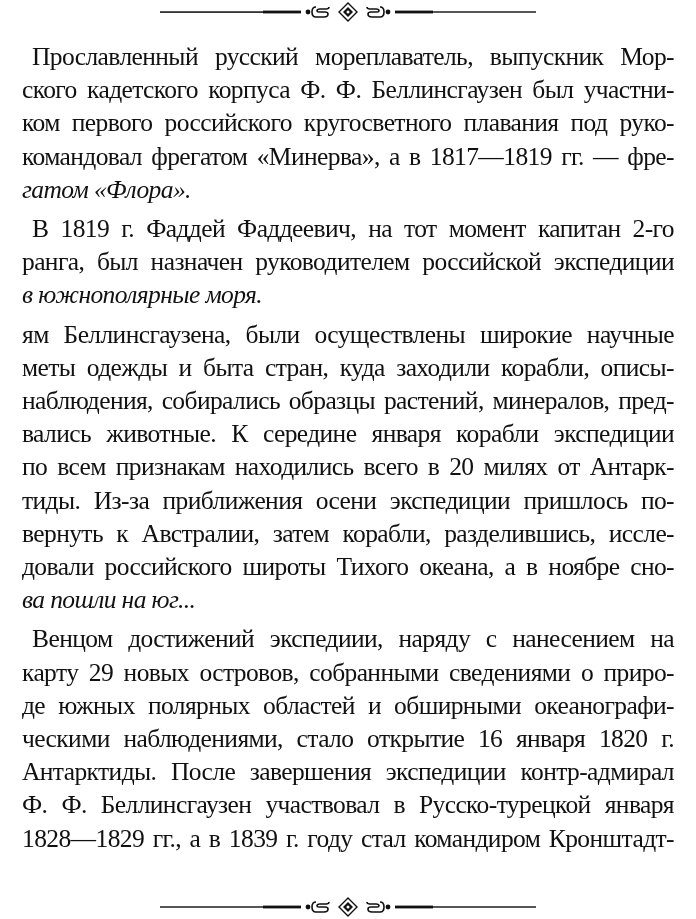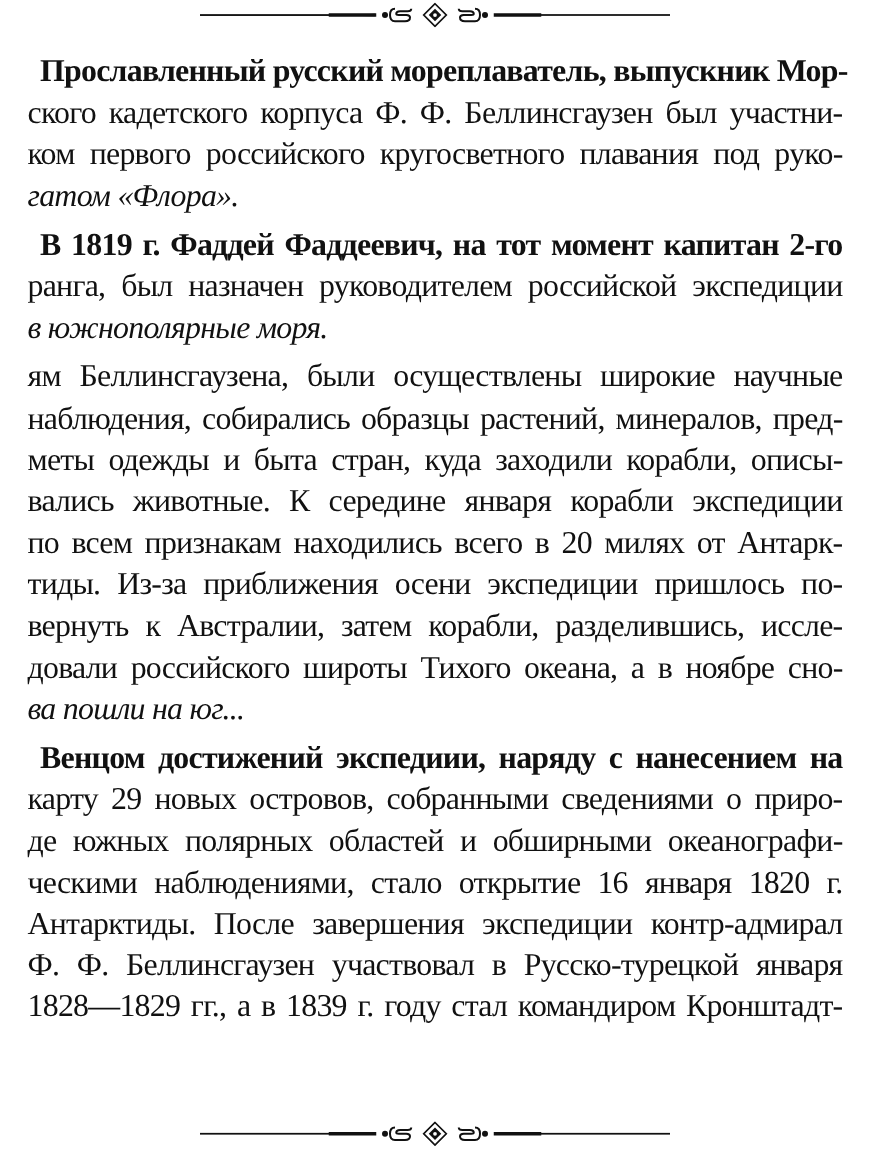--- a/index.html
+++ b/index.html
@@ -21,21 +21,21 @@
       letter-spacing: -0.6px;
     }
     .para {
       margin: 0 0 6px 0;
       text-indent: 10px;
       text-align: justify;
       text-align-last: left;
     }
     .line { display: block; text-align: justify; text-align-last: justify; white-space: nowrap; }
     .line.last { text-align-last: left; font-style: italic; }
-    .line.first { padding-left: 10px; font-weight: bold; }
+    .line.first { padding-left: 10px; }
     .para .line { text-indent: 0; }
   </style>
 </head>
 <body>
 
 <div class="ornament top">
   <svg width="380" height="20" viewBox="0 0 380 20">
     <path d="M2 10 L120 10 L142 9 L142 11 L120 10.5 L2 10.5 Z" fill="#111"></path>
     <rect x="2" y="9.3" width="138" height="1.4" fill="#111"></rect>
     <rect x="105" y="8.6" width="38" height="2.8" fill="#111"></rect>
@@ -51,31 +51,32 @@
     <rect x="240" y="9.3" width="138" height="1.4" fill="#111"></rect>
     <rect x="237" y="8.6" width="38" height="2.8" fill="#111"></rect>
   </svg>
 </div>
 
 <div class="text-block">
   <p class="para">
     <span class="line first">Прославленный русский мореплаватель, выпускник Мор-</span>
     <span class="line">ского кадетского корпуса Ф. Ф. Беллинсгаузен был участни-</span>
     <span class="line">ком первого российского кругосветного плавания под руко-</span>
+    <span class="line">командовал фрегатом «Минерва», а в 1817—1819 гг. — фре-</span>
     <span class="line last">гатом «Флора».</span>
   </p>
   <p class="para">
     <span class="line first">В 1819 г. Фаддей Фаддеевич, на тот момент капитан 2-го</span>
     <span class="line">ранга, был назначен руководителем российской экспедиции</span>
     <span class="line last">в южнополярные моря.</span>
   </p>
   <p class="para">
     <span class="line">ям Беллинсгаузена, были осуществлены широкие научные</span>
+    <span class="line">меты одежды и быта стран, куда заходили корабли, описы-</span>
     <span class="line">наблюдения, собирались образцы растений, минералов, пред-</span>
-    <span class="line">меты одежды и быта стран, куда заходили корабли, описы-</span>
     <span class="line">вались животные. К середине января корабли экспедиции</span>
     <span class="line">по всем признакам находились всего в 20 милях от Антарк-</span>
     <span class="line">тиды. Из-за приближения осени экспедиции пришлось по-</span>
     <span class="line">вернуть к Австралии, затем корабли, разделившись, иссле-</span>
     <span class="line">довали российского широты Тихого океана, а в ноябре сно-</span>
     <span class="line last">ва пошли на юг...</span>
   </p>
   <p class="para">
     <span class="line first">Венцом достижений экспедиии, наряду с нанесением на</span>
     <span class="line">карту 29 новых островов, собранными сведениями о приро-</span>

